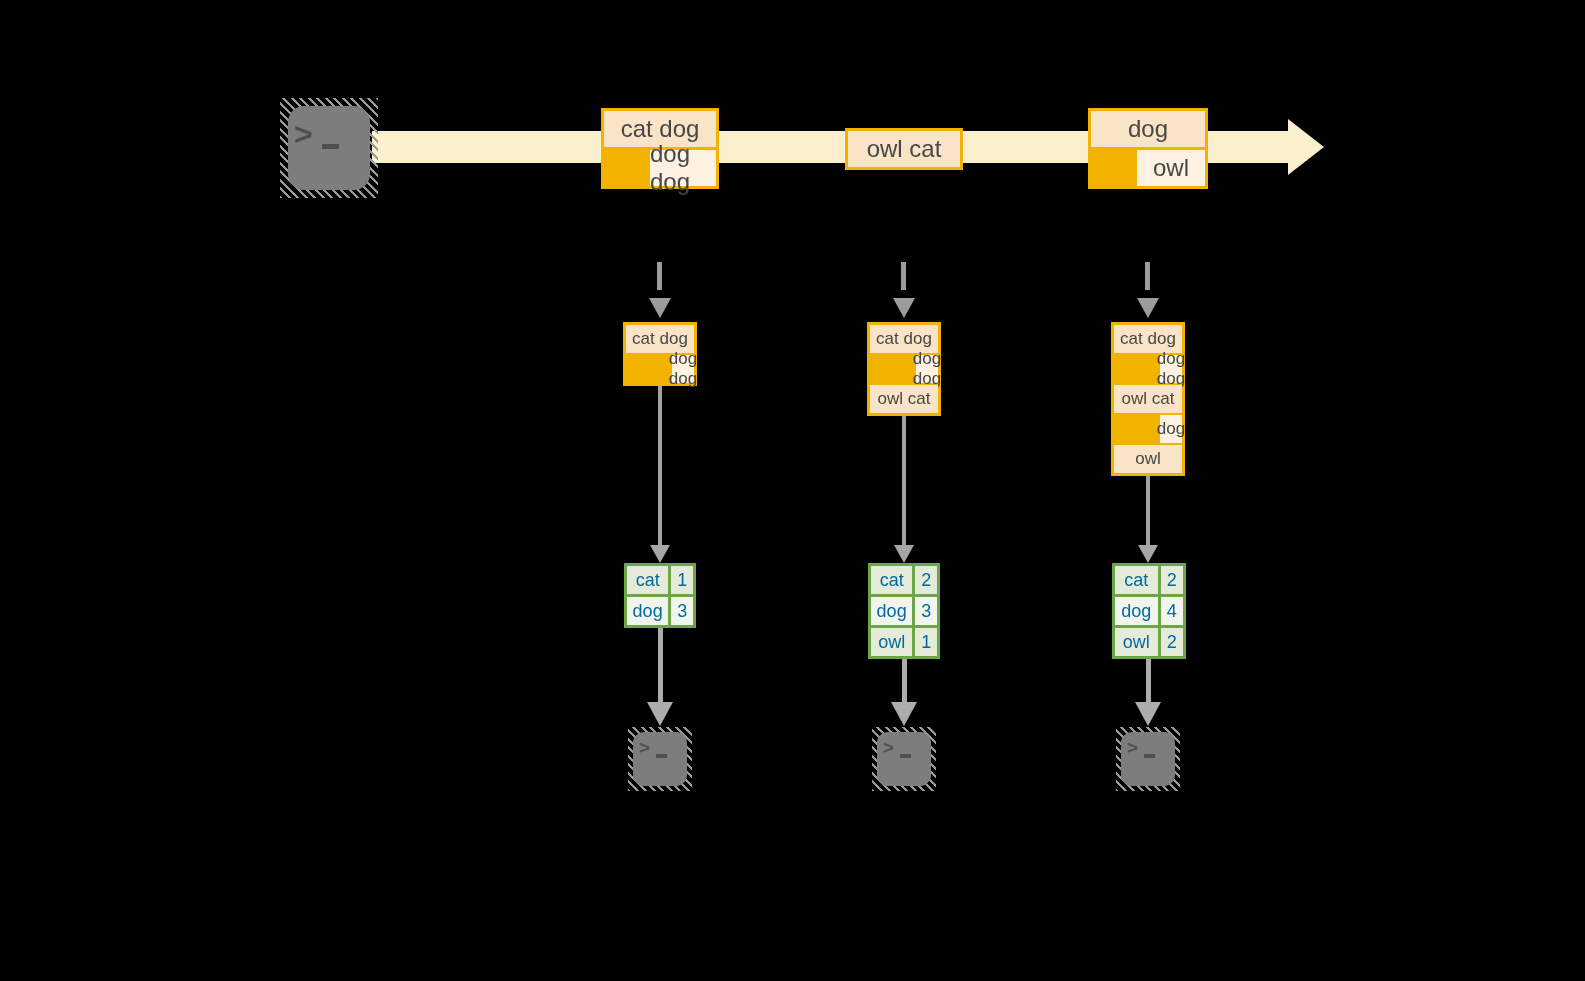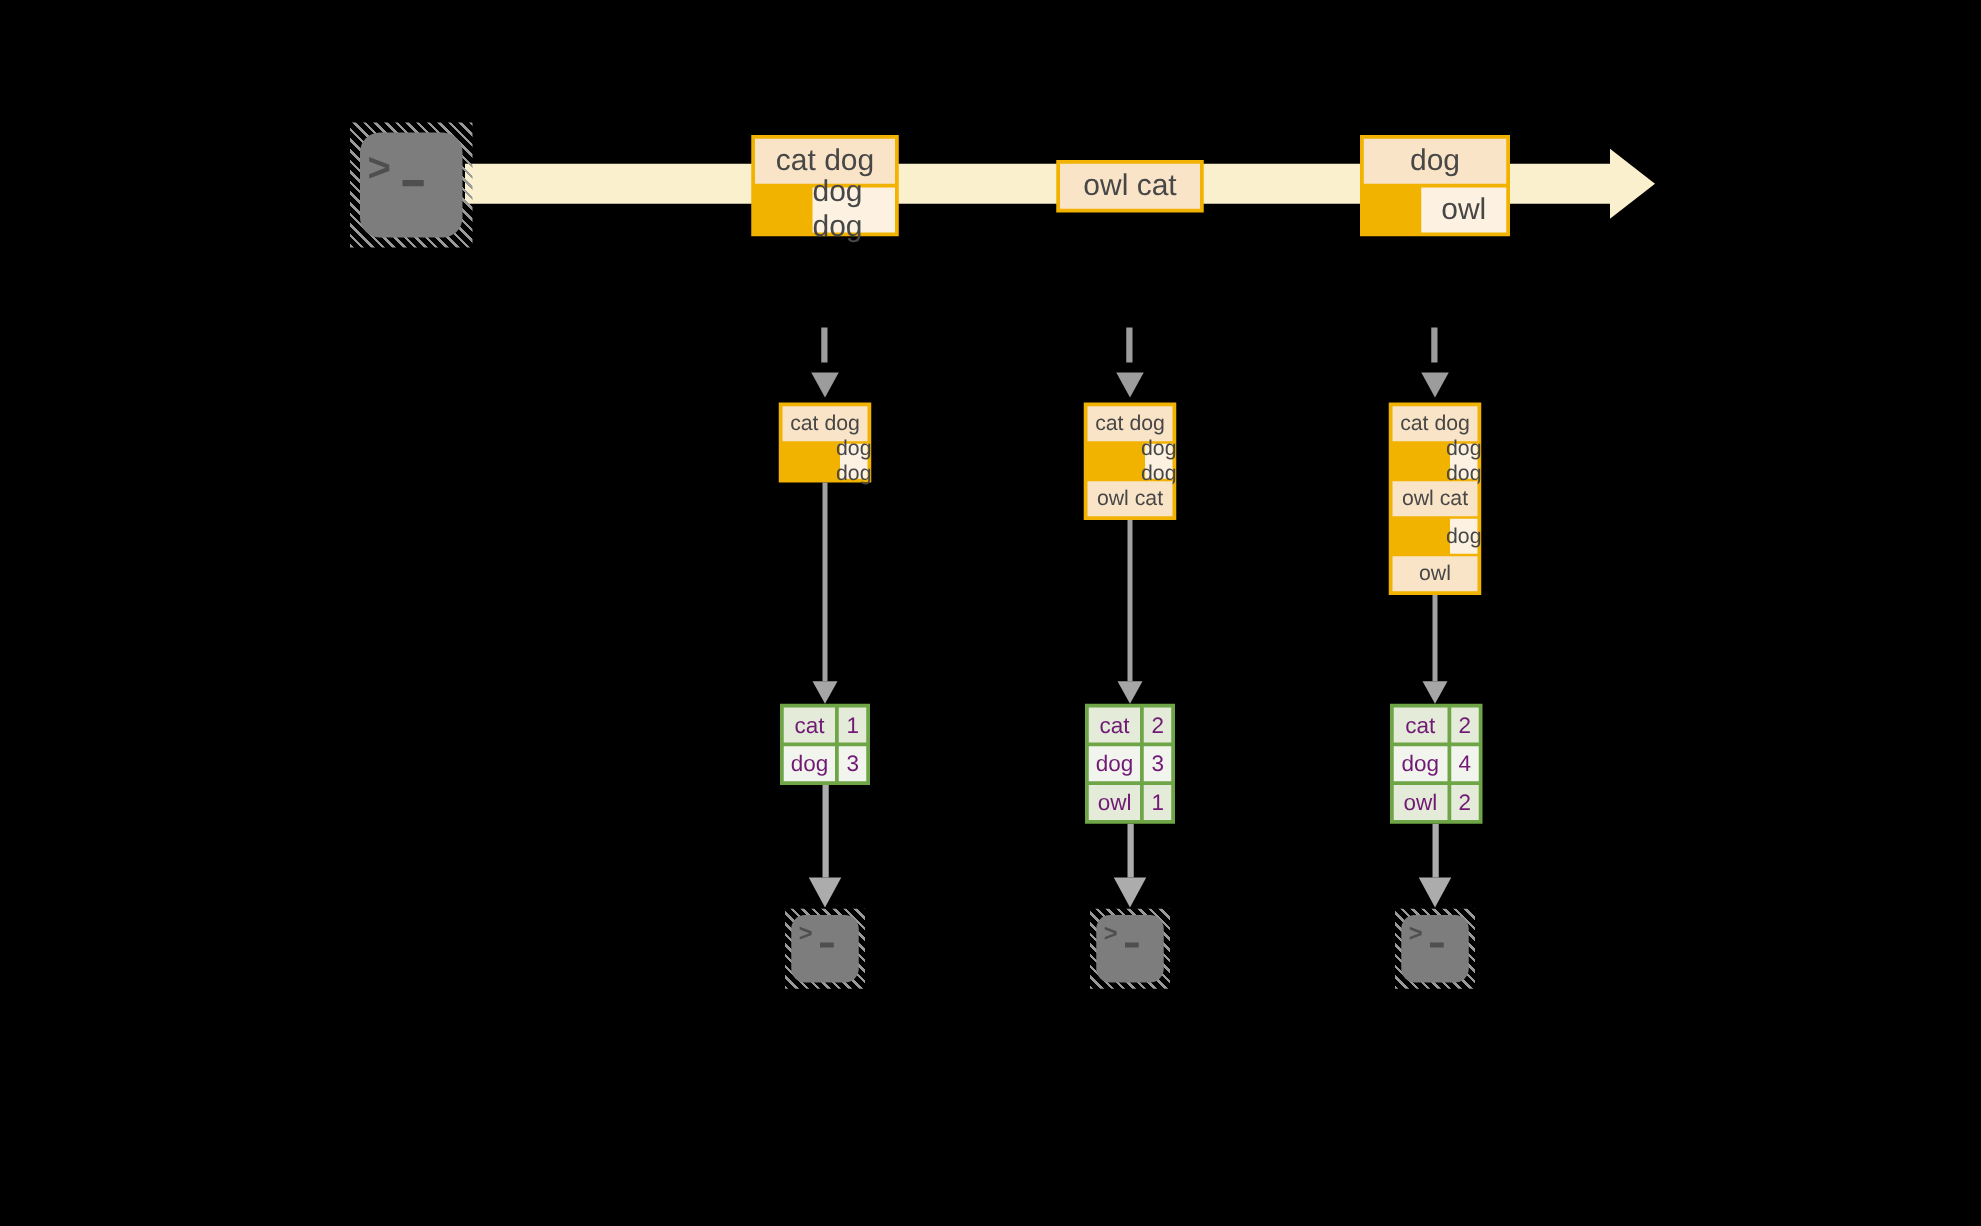--- a/index.html
+++ b/index.html
@@ -50,21 +50,21 @@
   
   .banner{position:absolute;background:#ffffff;z-index:1;display:flex;
           align-items:center;justify-content:center;color:#383838;
           font-size:33px;font-weight:300;letter-spacing:0.5px;}
 
   
   .gtable{position:absolute;background:#6ea546;display:flex;flex-direction:column;
           padding:3px;row-gap:3px;z-index:2;box-sizing:border-box;}
   .gtable .trow{display:flex;column-gap:3px;height:28px;}
   .gtable .cell{display:flex;align-items:center;justify-content:center;
-                color:#701a75;font-size:18px;}
+                color:#0369a1;font-size:18px;}
   .gtable .word{flex:1.9;}
   .gtable .cnt{flex:1;}
   .gfill-a{background:#e4ebd9;}
   .gfill-b{background:#f2f5ed;}
 </style>
 </head>
 <body>
 
 <div class="stage">
 

